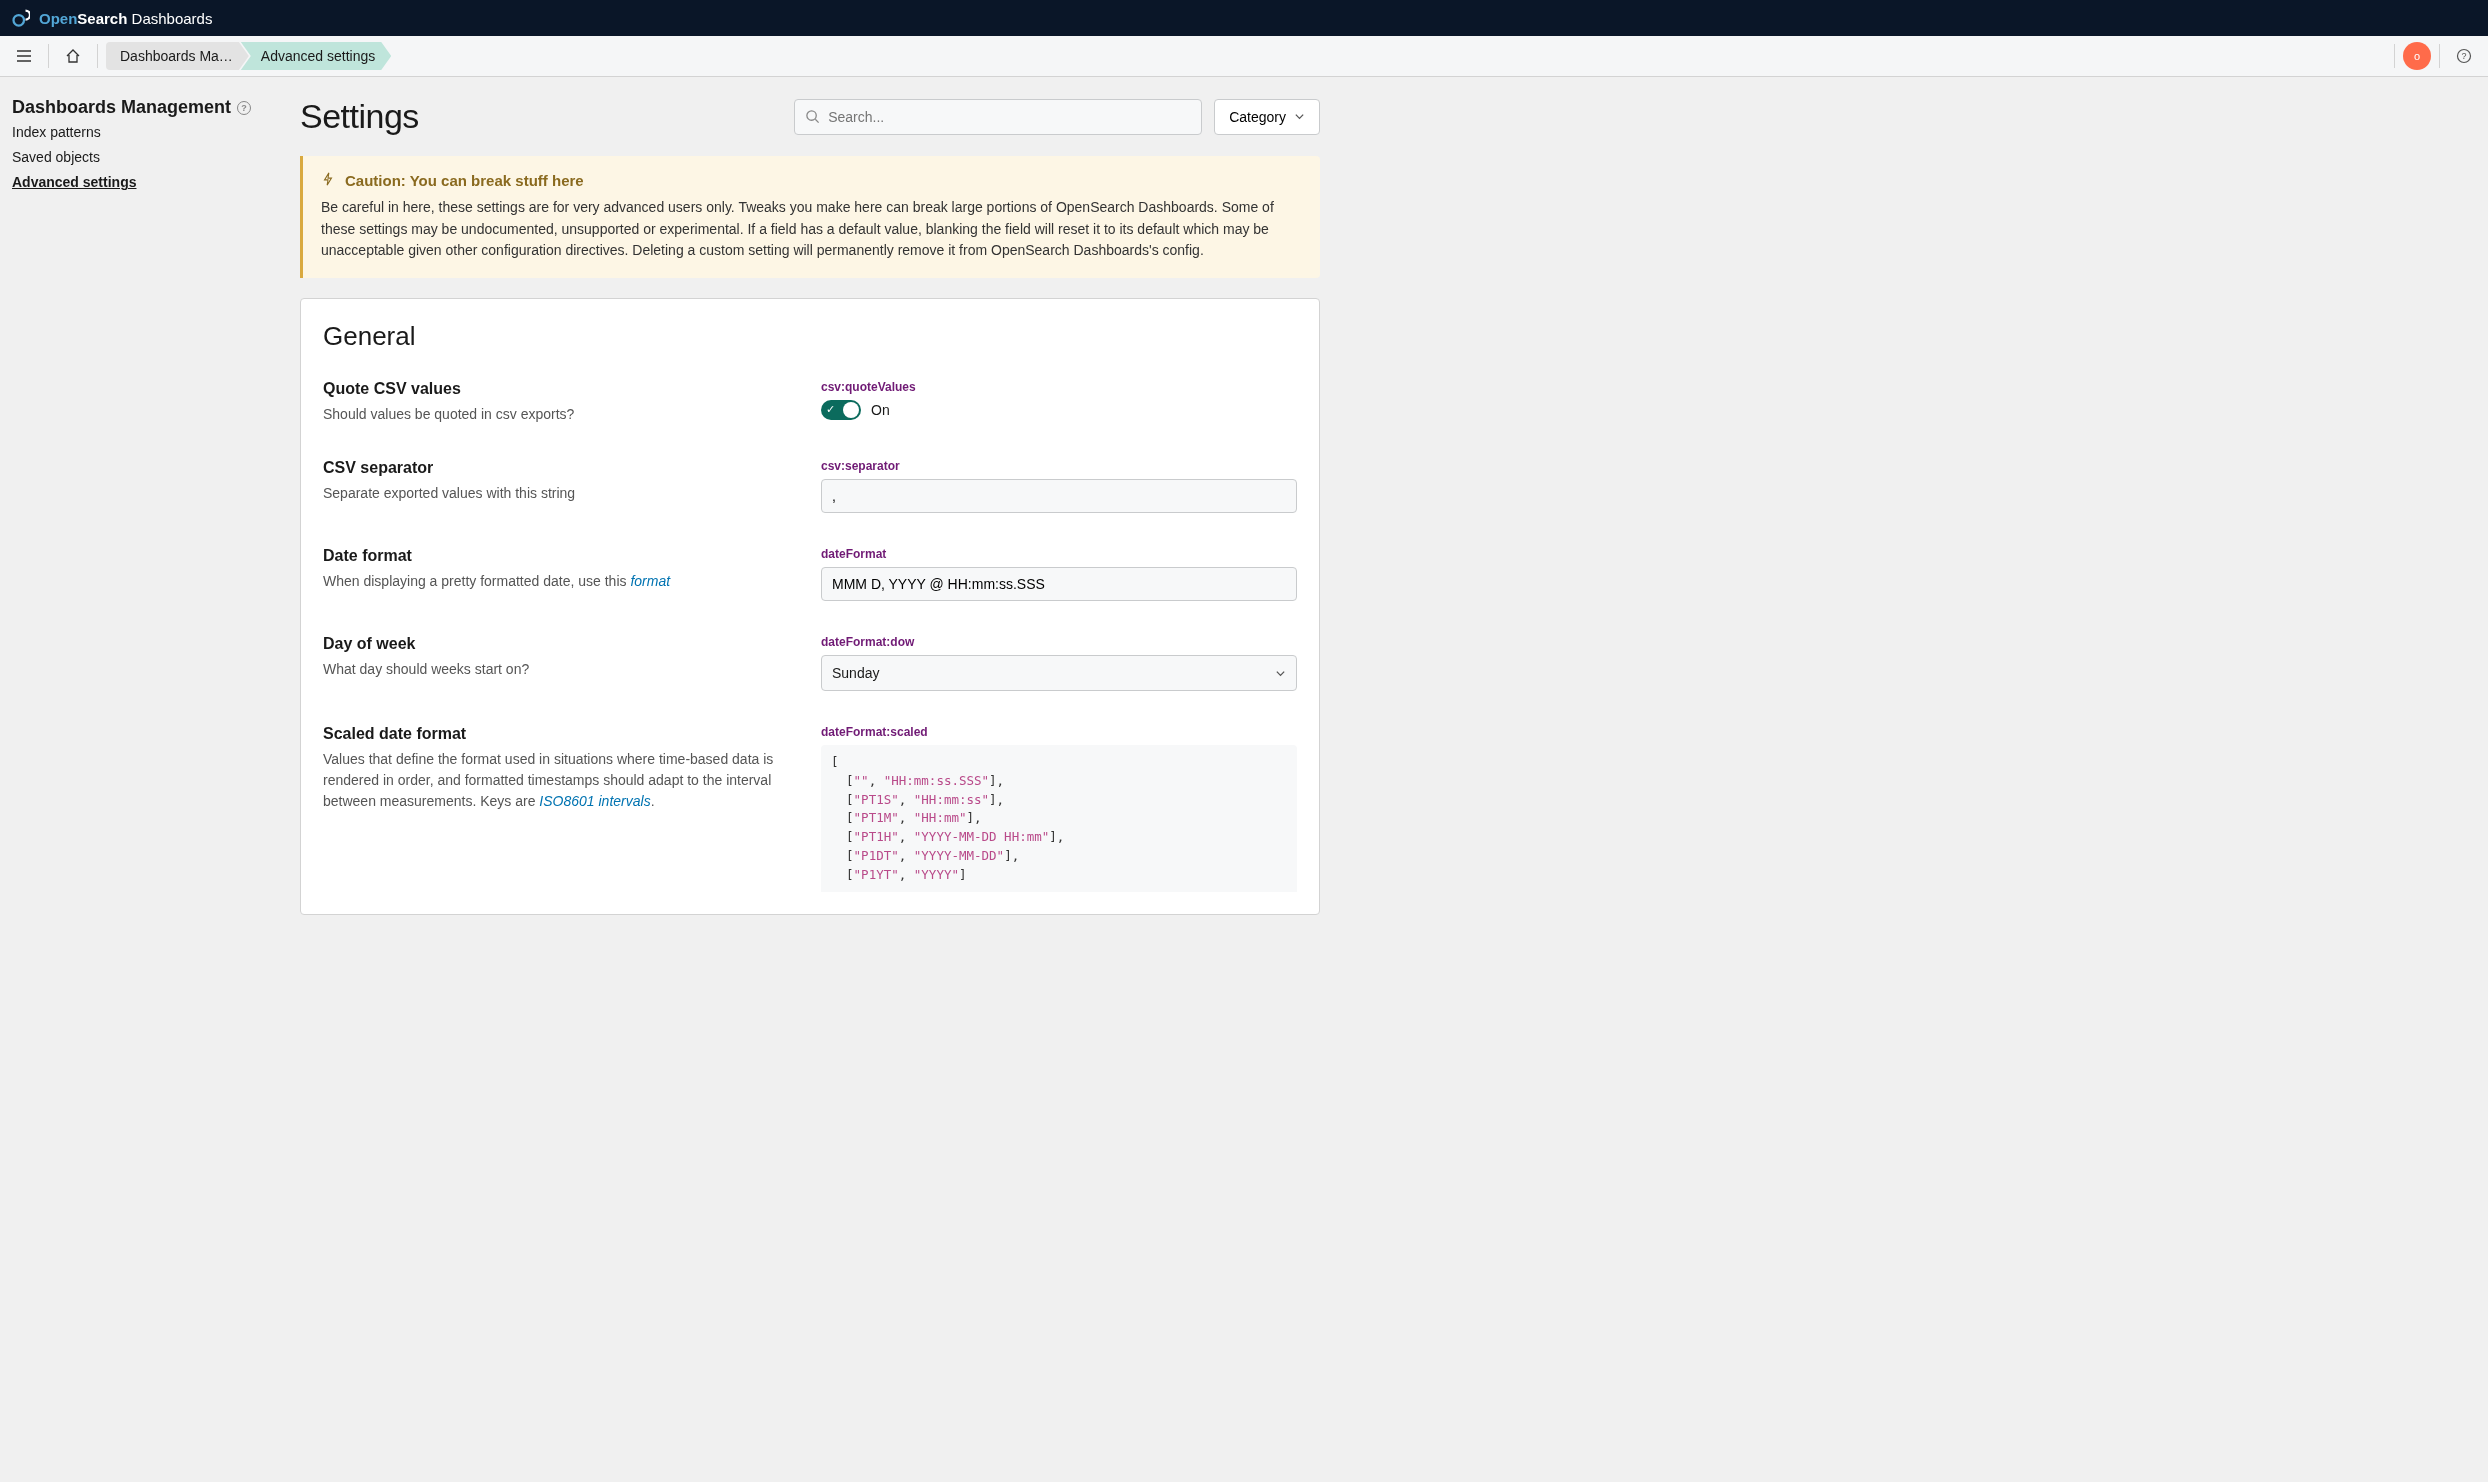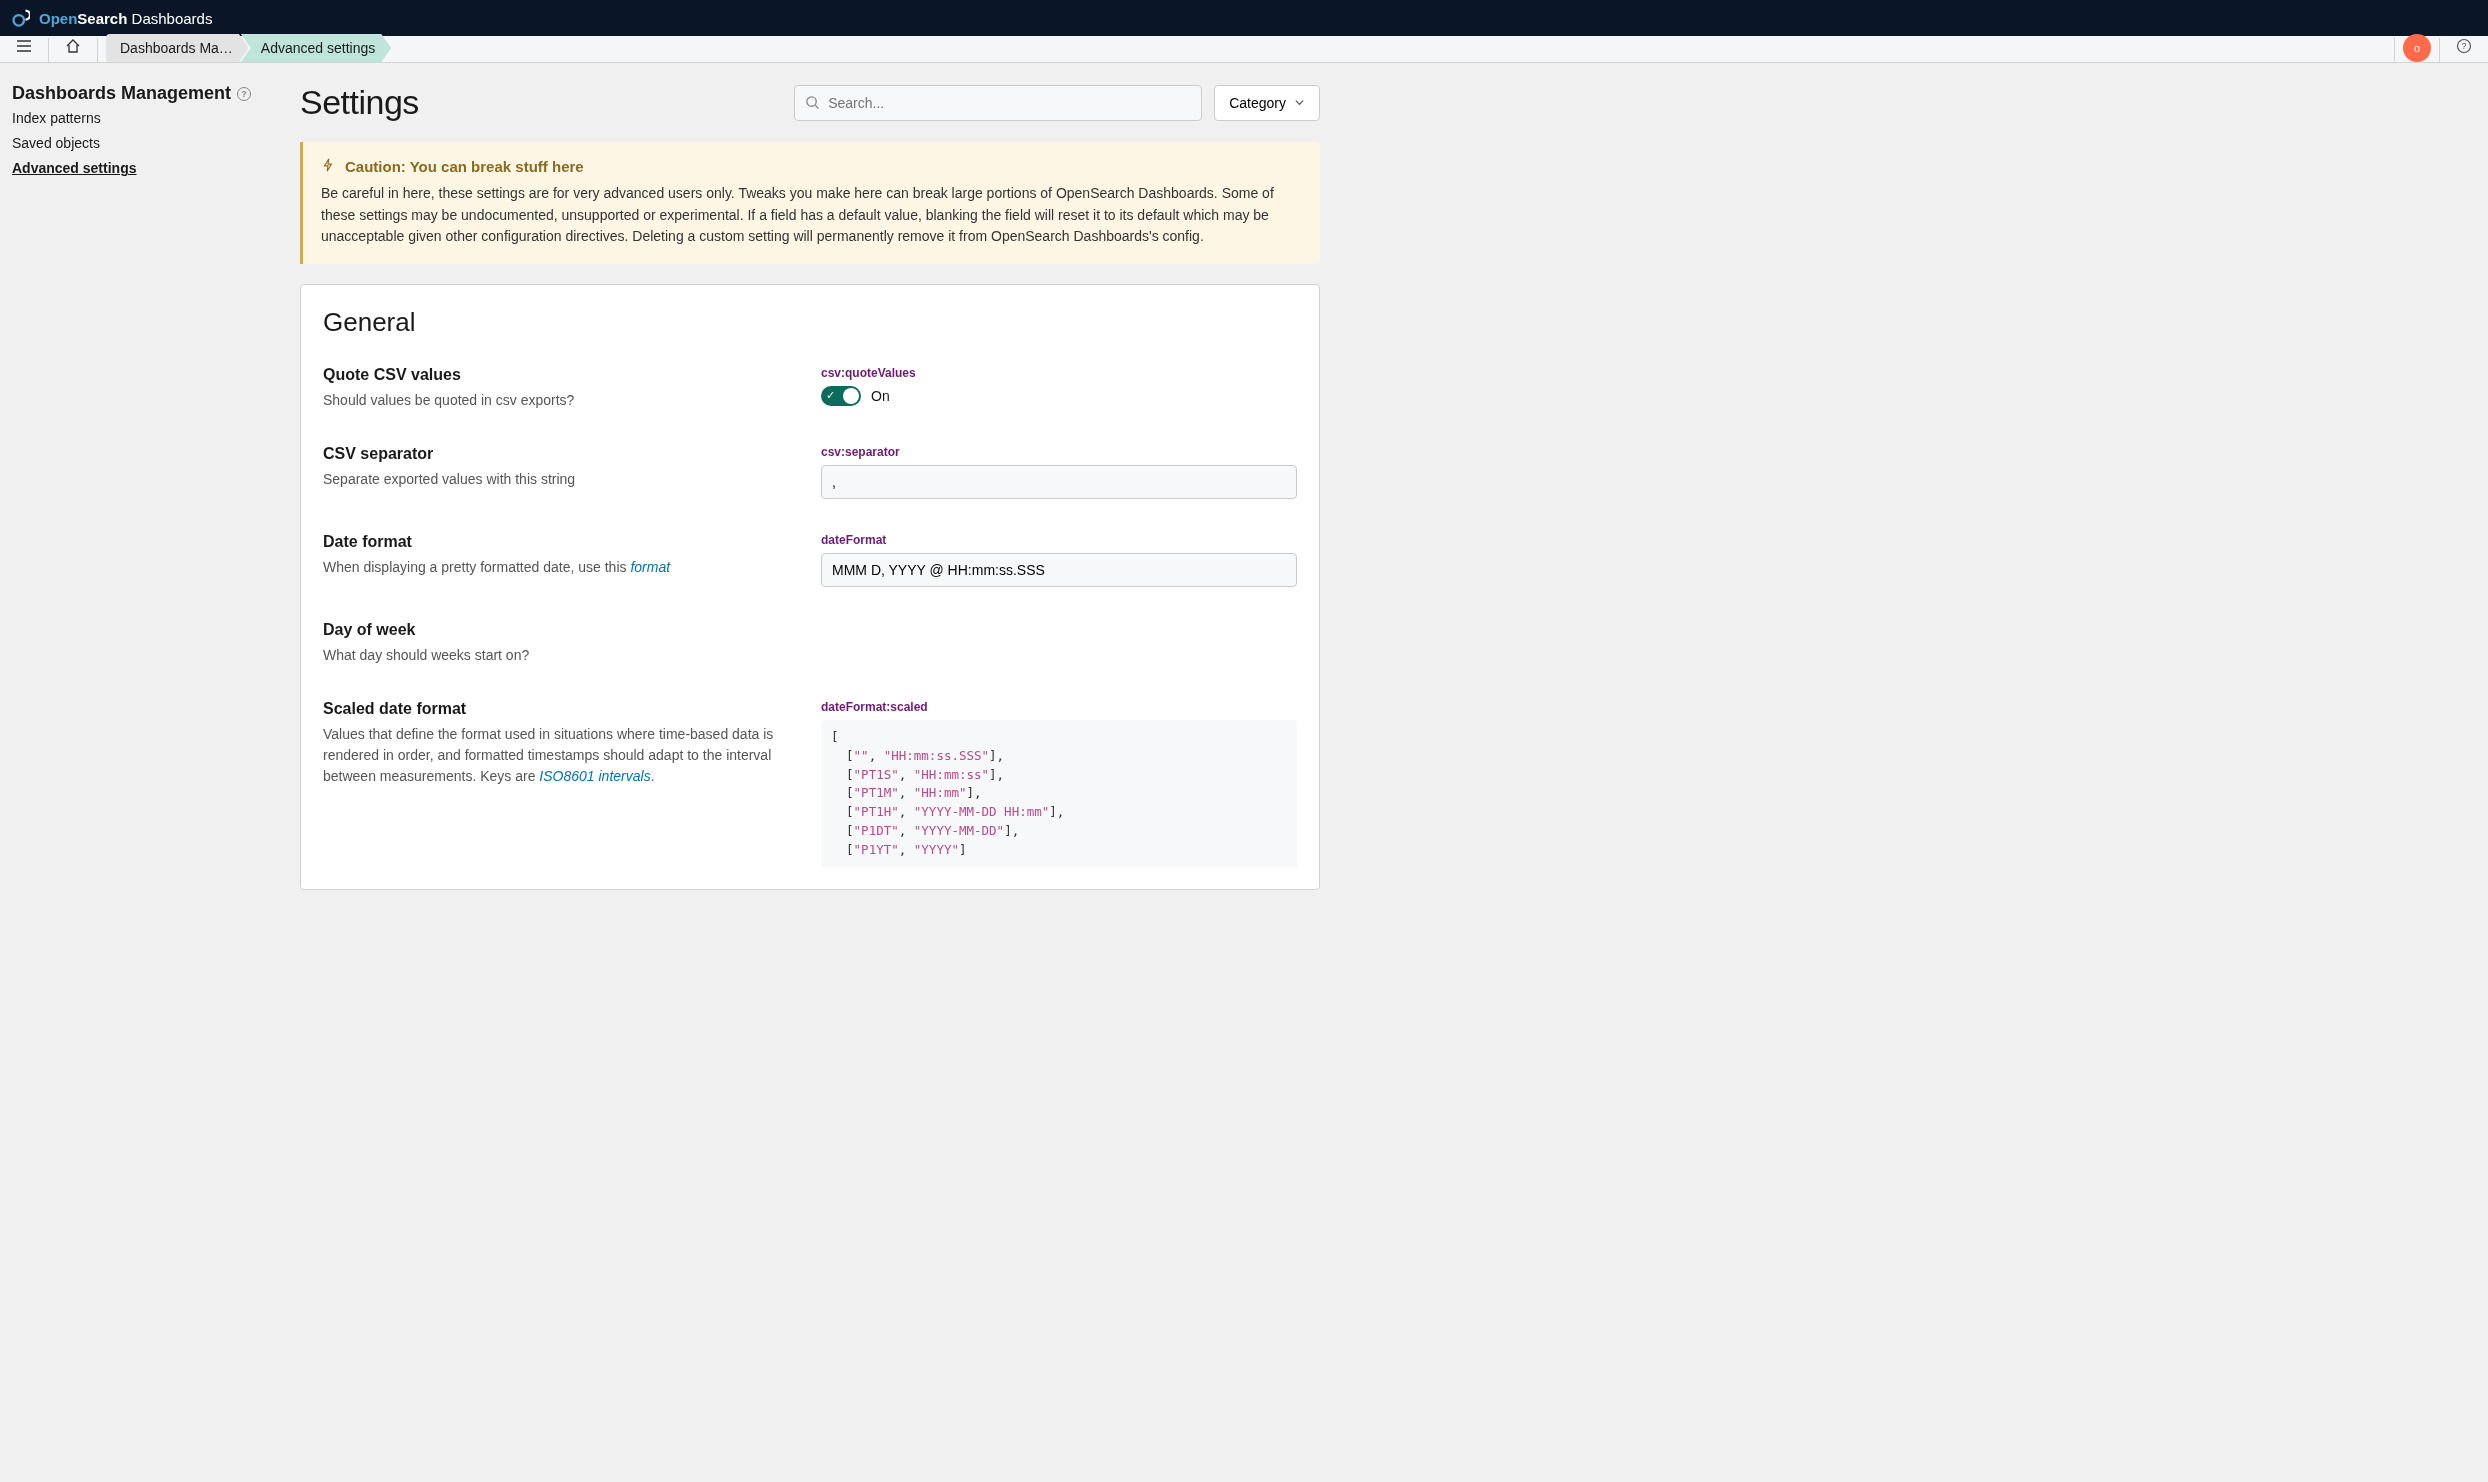--- a/index.html
+++ b/index.html
@@ -14,25 +14,25 @@
     padding: 0 12px;
   }
   .logo-wrap { display: flex; align-items: center; gap: 9px; }
   .logo-mark { width: 18px; height: 18px; }
   .logo-text { color: #fff; font-size: 15px; font-weight: 400; }
   .logo-text .bold { font-weight: 700; }
   .logo-text .light { color: #52a6d6; font-weight: 700; }
   
   
   .crumb-bar {
-    height: 27px;
+    height: 41px;
     background: #f5f6f7;
     border-bottom: 1px solid #d3d3d3;
     display: flex;
-    align-items: flex-end;
+    align-items: center;
     padding: 0 8px;
     gap: 8px;
   }
   .icon-btn {
     width: 32px; height: 32px;
     display: flex; align-items: center; justify-content: center;
     border: none; background: transparent; cursor: pointer;
     color: #333;
   }
   .divider { width: 1px; height: 24px; background: #d3d3d3; }
@@ -261,20 +261,29 @@
           <span class="setting-key">dateFormat</span>
           <input class="text-input" type="text" value="MMM D, YYYY @ HH:mm:ss.SSS" style="">
         </div>
       </div>
 
       <div class="setting-row">
         <div class="setting-left">
           <div class="setting-name">Day of week</div>
           <div class="setting-desc">What day should weeks start on?</div>
         </div>
+        <div class="setting-right">
+          <span class="setting-key">dateFormat:dow</span>
+          <div class="select-input">
+            <span>Sunday</span>
+            <svg width="11" height="11" viewBox="0 0 12 12">
+                <path d="M2 4 L6 8 L10 4" fill="none" stroke="#555" stroke-width="1.4"></path>
+              </svg>
+          </div>
+        </div>
       </div>
 
       <div class="setting-row" style="margin-bottom:0;">
         <div class="setting-left">
           <div class="setting-name">Scaled date format</div>
           <div class="setting-desc">
             <span>Values that define the format used in situations where time-based data is rendered in order, and formatted timestamps should adapt to the interval between measurements. Keys are </span><a href="#">ISO8601 intervals</a><span>.</span>
           </div>
         </div>
         <div class="setting-right">

